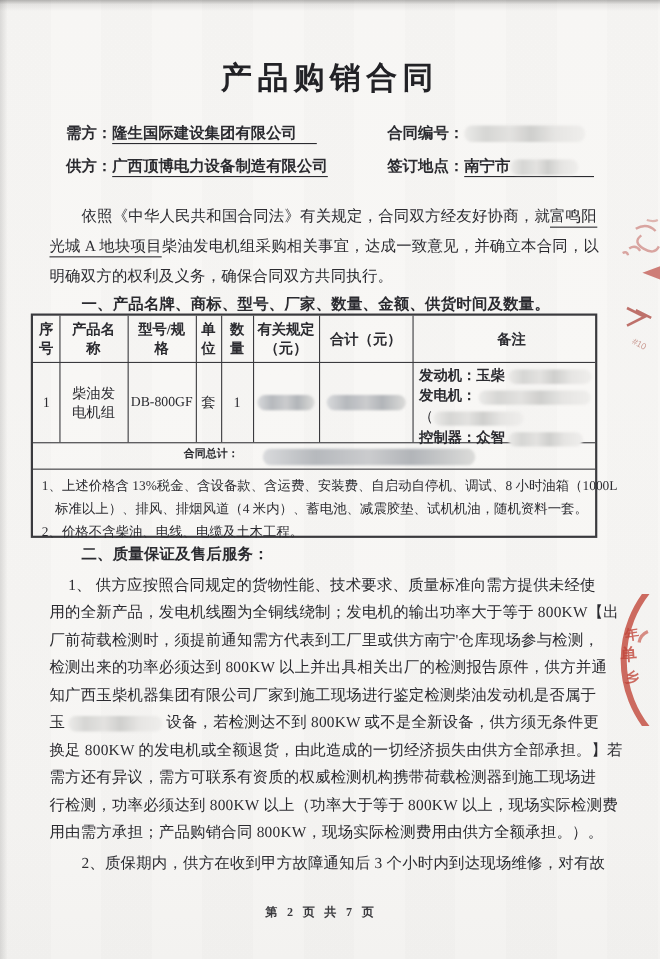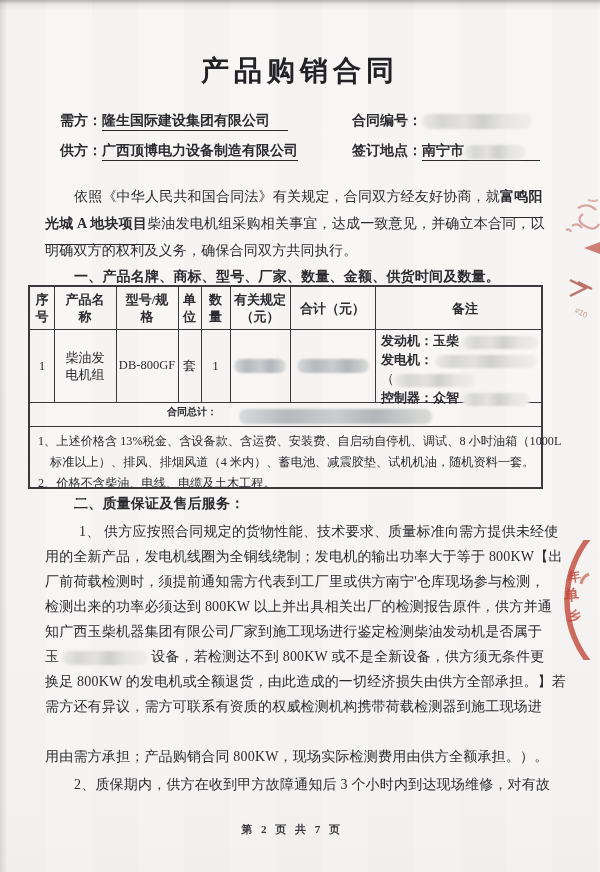--- a/index.html
+++ b/index.html
@@ -12,21 +12,21 @@
       repeating-linear-gradient(90deg, rgba(0,0,0,0.012) 0 46px, rgba(255,255,255,0.012) 46px 92px),
       linear-gradient(180deg,#b4b3b1 0,#e6e5e3 4px,#f7f6f4 10px,#f8f7f5 40%, #f6f5f3 86%, #f3f2f0 100%);
   }
   .edgeL{position:absolute;left:0;top:0;width:7px;height:872px;background:linear-gradient(90deg,rgba(60,60,60,.14),rgba(60,60,60,0));}
   .abs{position:absolute;white-space:nowrap;}
   .title{width:600px;text-align:center;font-size:28px;font-weight:bold;letter-spacing:5px;color:#222226;}
   .fld{font-size:14px;font-weight:bold;}
   .uline{border-bottom:1.6px solid #2b2b30;display:inline-block;}
   .body14{font-size:14px;letter-spacing:.2px;}
   .bold{font-weight:bold;}
-  .bu{font-weight:bold;border-bottom:1.6px solid #2b2b30;padding-bottom:13px;margin-top:44px;}
+  .bu{font-weight:normal;border-bottom:1.6px solid #2b2b30;padding-bottom:1px;margin-top:44px;}
   .blur{
     display:inline-block;vertical-align:middle;border-radius:7px;
     background:linear-gradient(90deg,#ecebe9 0%,#d6d6d4 18%,#e3e2e0 38%,#cfcfcd 55%,#e6e5e3 75%,#efeeec 100%);
     filter:blur(1.1px);
   }
   .blur.dark{background:linear-gradient(90deg,#d9dadc 0%,#b6b9bd 25%,#cbccce 50%,#b2b5b9 70%,#dcdcda 100%);}
   
   .tbox{position:absolute;left:28px;top:285px;width:511px;height:200px;border:2px solid #3a3a3e;}
   .hl{position:absolute;left:0;width:100%;height:0;border-top:1.5px solid #3a3a3e;}
   .vl{position:absolute;top:0;width:0;height:115px;border-left:1.5px solid #3a3a3e;}
@@ -134,28 +134,29 @@
     <div class="abs" style="left:137px;top:118px;font-size:10px;font-weight:bold;">合同总计：</div>
     <div class="abs" style="left:209px;top:119px;"><span class="blur dark" style="width:193px;height:15px;"></span></div>
 
     <div class="abs notes" style="left:8px;top:144px;">1、上述价格含 13%税金、含设备款、含运费、安装费、自启动自停机、调试、8 小时油箱（1000L</div>
     <div class="abs notes" style="left:20px;top:165px;">标准以上）、排风、排烟风道（4 米内）、蓄电池、减震胶垫、试机机油，随机资料一套。</div>
     <div class="abs notes" style="left:8px;top:186px;">2、价格不含柴油、电线、电缆及土木工程。</div>
   </div>
 
   <div class="abs body14 bold" style="left:74px;top:495px;">二、质量保证及售后服务：</div>
 
-  <div class="abs body14" style="left:79px;top:523px;">1、 供方应按照合同规定的货物性能、技术要求、质量标准向需方提供未经使</div>
+  <div class="abs body14" style="left:62px;top:523px;">1、 供方应按照合同规定的货物性能、技术要求、质量标准向需方提供未经使</div>
   <div class="abs body14" style="left:45px;top:548px;text-align:center;">用的全新产品，发电机线圈为全铜线绕制；发电机的输出功率大于等于 800KW【出</div>
   <div class="abs body14" style="left:45px;top:573px;">厂前荷载检测时，须提前通知需方代表到工厂里或供方南宁'仓库现场参与检测，</div>
   <div class="abs body14" style="left:45px;top:598px;">检测出来的功率必须达到 800KW 以上并出具相关出厂的检测报告原件，供方并通</div>
   <div class="abs body14" style="left:45px;top:623px;">知广西玉柴机器集团有限公司厂家到施工现场进行鉴定检测柴油发动机是否属于</div>
   <div class="abs body14" style="left:45px;top:648px;"><span>玉</span><span class="blur" style="width:86px;height:14px;margin:0 3px;"></span><span>设备，若检测达不到 800KW 或不是全新设备，供方须无条件更</span></div>
   <div class="abs body14" style="left:45px;top:673px;">换足 800KW 的发电机或全额退货，由此造成的一切经济损失由供方全部承担。】若</div>
   <div class="abs body14" style="left:45px;top:698px;">需方还有异议，需方可联系有资质的权威检测机构携带荷载检测器到施工现场进</div>
+  <div class="abs body14" style="left:45px;top:723px;">行检测，功率必须达到 800KW 以上（功率大于等于 800KW 以上，现场实际检测费</div>
   <div class="abs body14" style="left:45px;top:748px;">用由需方承担；产品购销合同 800KW，现场实际检测费用由供方全额承担。）。</div>
 
   <div class="abs body14" style="left:74px;top:776px;">2、质保期内，供方在收到甲方故障通知后 3 个小时内到达现场维修，对有故</div>
 
   <div class="abs foot" style="top:822px;left:-8px;">第 2 页 共 7 页</div>
 
   <svg class="abs" style="left:558px;top:196px;" width="42" height="125" viewBox="0 0 42 125">
     <path d="M20,12 q10,-6 18,2 M25,18 q-8,6 2,12 q10,6 14,-2 M14,30 q6,-4 10,2 M8,34 q4,-2 5,2" stroke="#cf8a84" stroke-width="2.2" fill="none" opacity="0.75"></path>
     <path d="M30,4 q6,2 10,0" stroke="#cf8a84" stroke-width="2" fill="none" opacity="0.6"></path>
     <path d="M26,52 L42,46 L42,58 Z" fill="#c0564e" opacity="0.75"></path>

